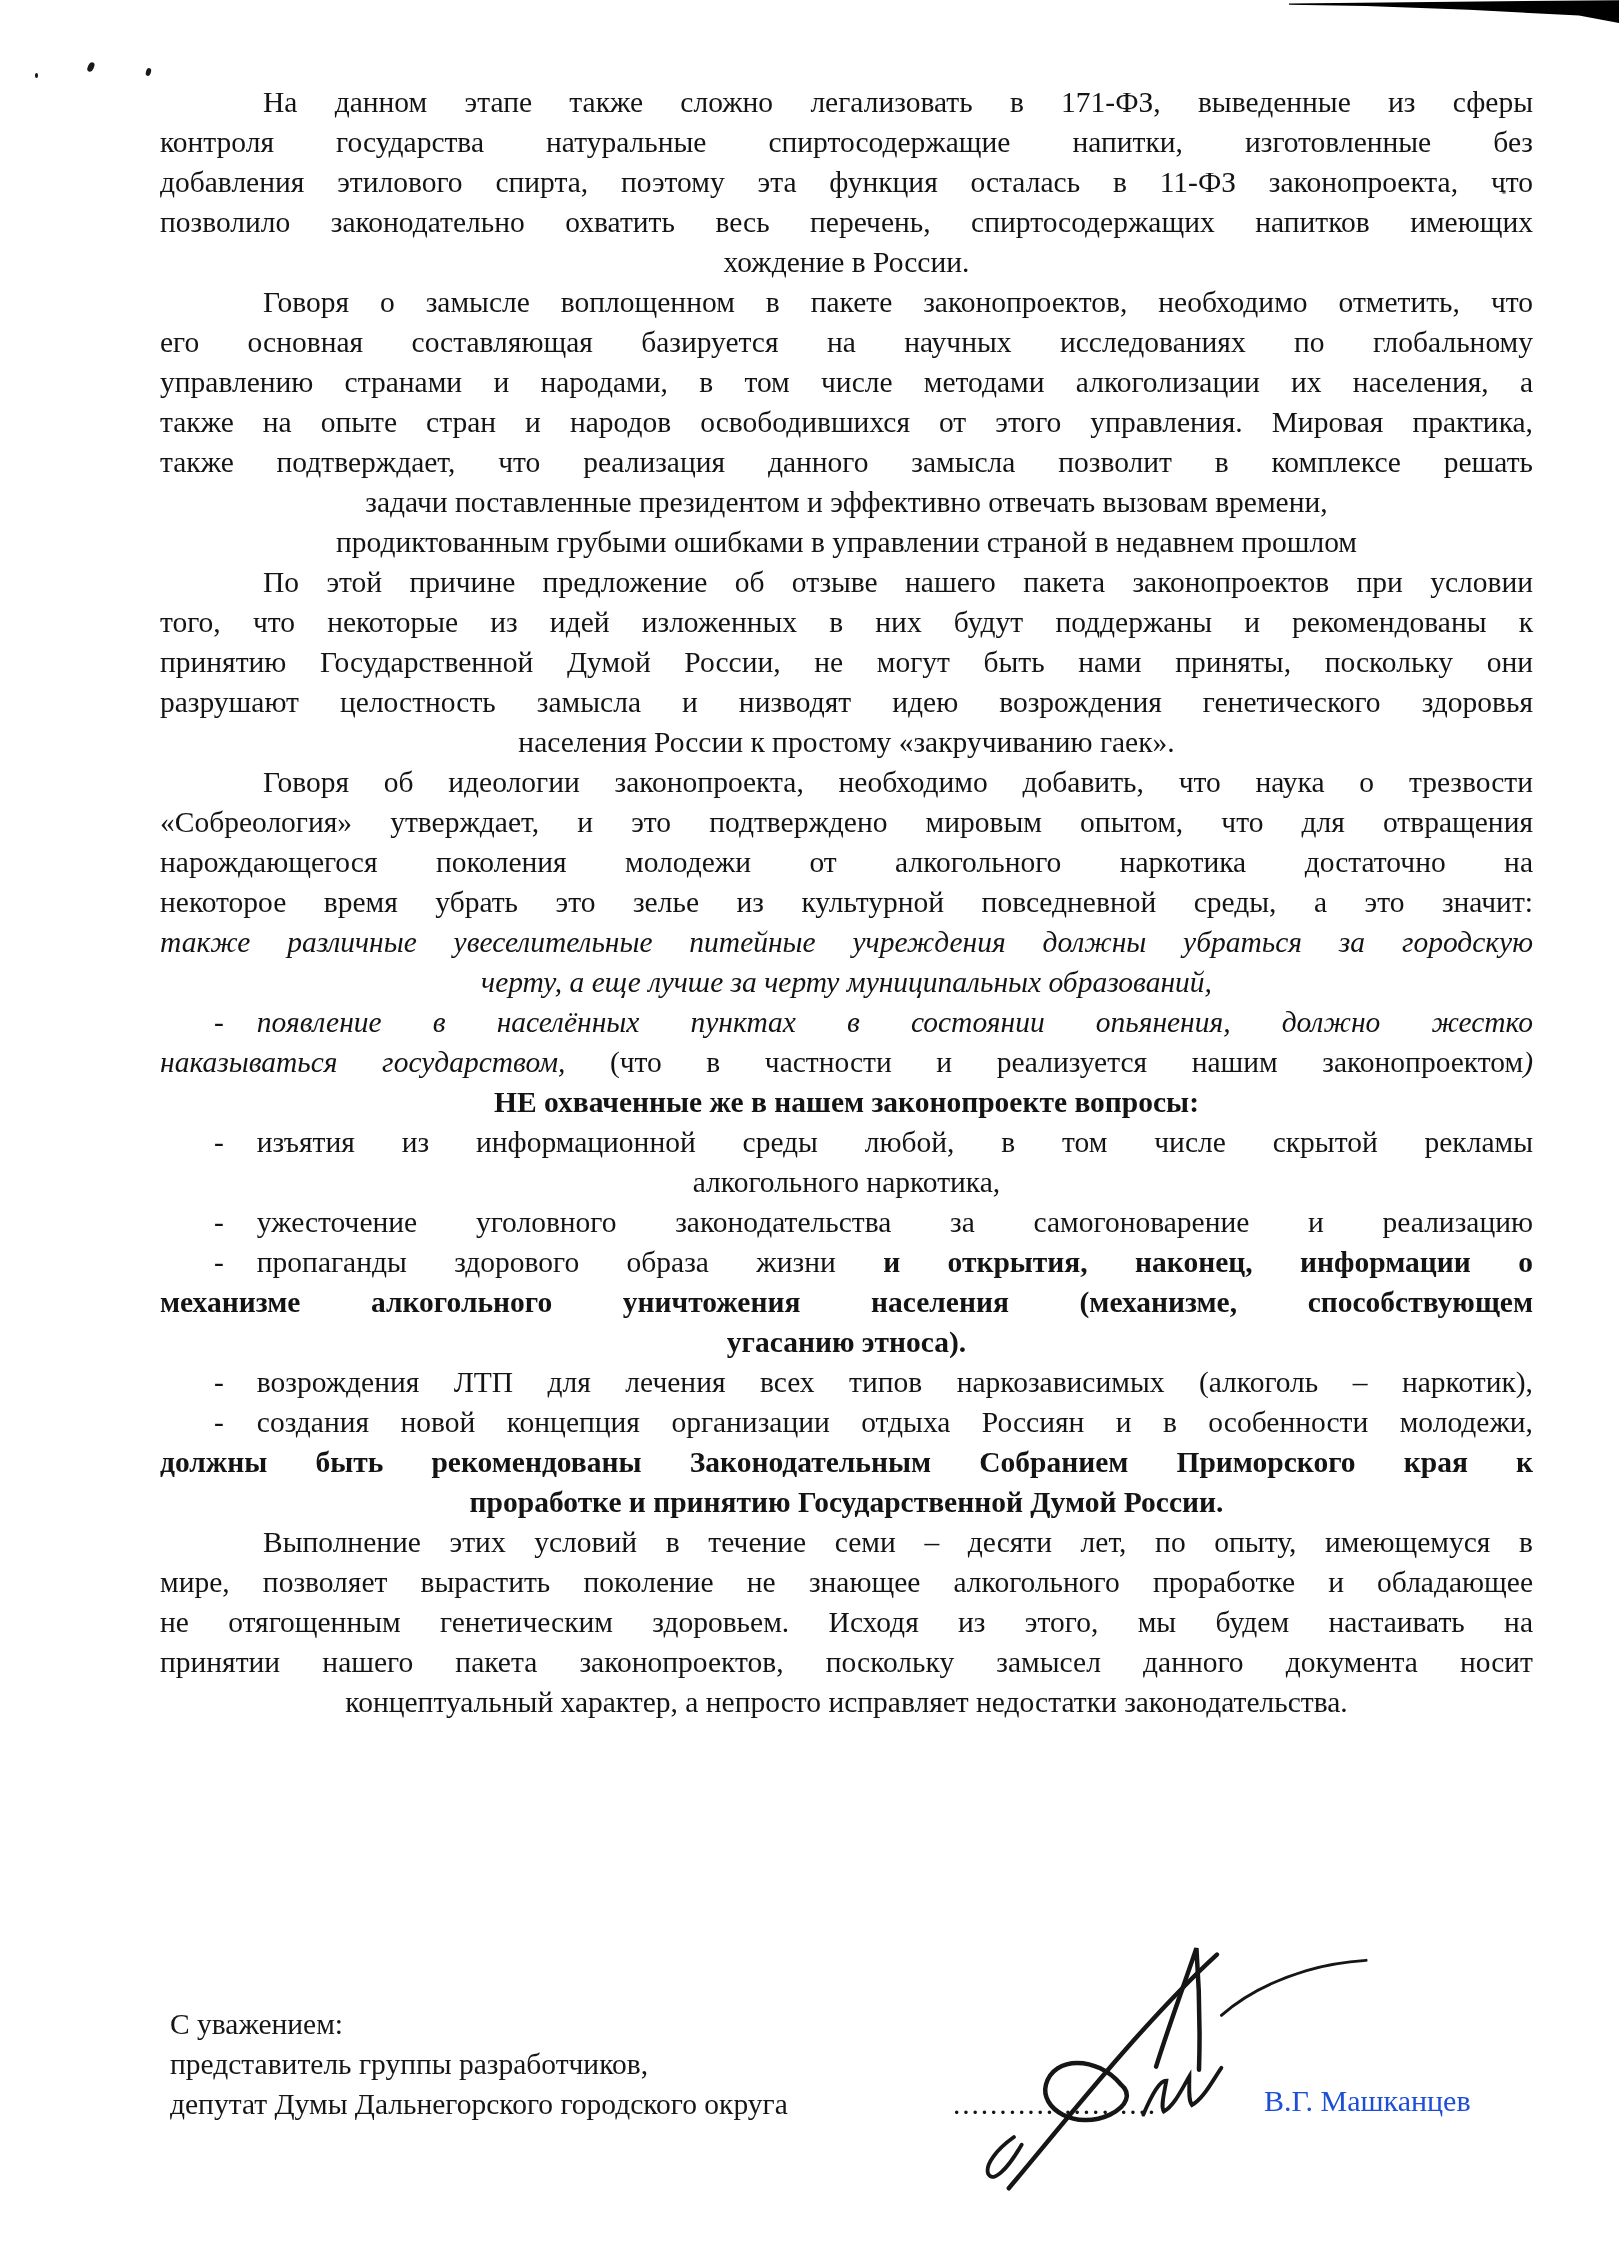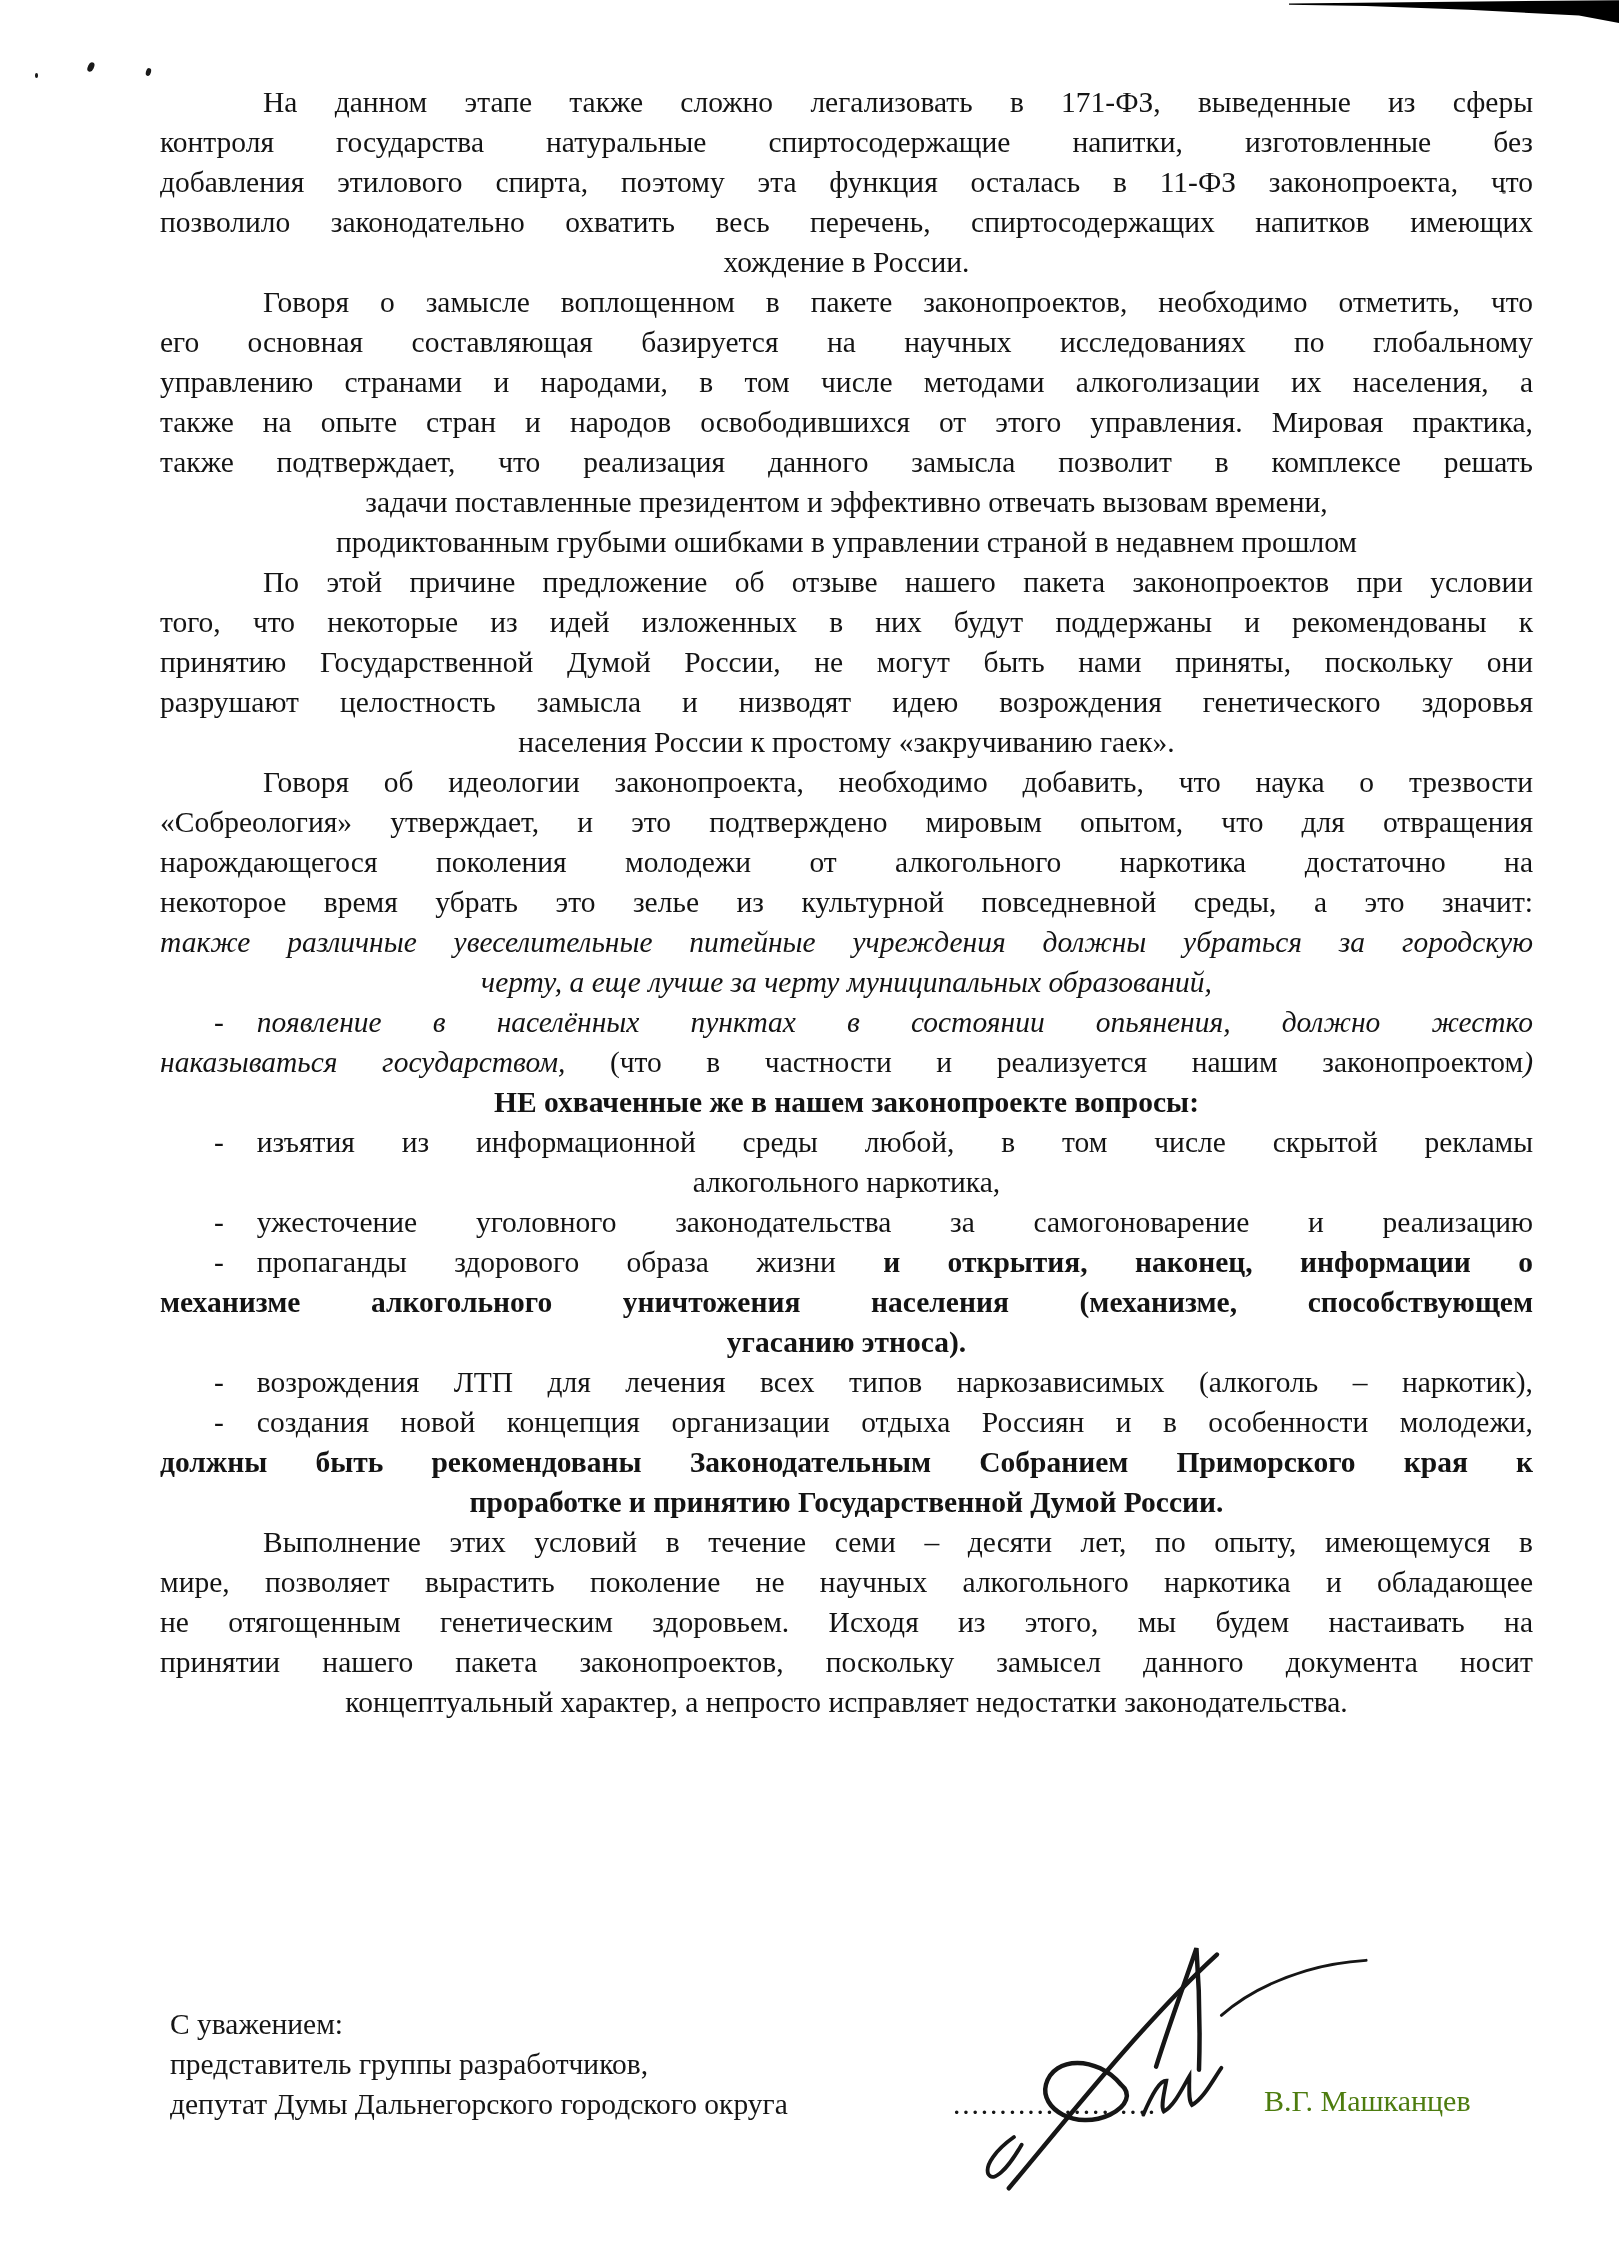--- a/index.html
+++ b/index.html
@@ -30,21 +30,21 @@
     position:absolute;left:170px;top:2004px;
     font-size:29.5px;line-height:40px;color:#161616;
   }
   .sig div{height:40px;}
   .dots{
     position:absolute;left:953px;top:2088px;
     font-size:29.5px;letter-spacing:1.9px;color:#161616;
   }
   .name{
     position:absolute;left:1264px;top:2084px;
-    font-size:30px;color:#4d7c0f;
+    font-size:30px;color:#1d4ed8;
   }
   .sig-svg{position:absolute;left:932px;top:1919px;}
   .wedge-svg{position:absolute;left:1289px;top:0;}
   .spk{position:absolute;background:#1a1a1a;border-radius:50%;}
   #spk1{left:88px;top:62px;width:5.8px;height:9.6px;transform:rotate(25deg);}
   #spk2{left:146px;top:68px;width:4.5px;height:7.7px;transform:rotate(15deg);}
   #spk3{left:35px;top:73px;width:3.2px;height:4.5px;}
   #spk4{left:1502px;top:190px;width:3.8px;height:3.8px;background:#777;}
 </style>
 </head>
@@ -92,21 +92,21 @@
       <div class="tl l"><span>алкогольного наркотика,</span></div>
       <div class="tl j ind-bullet"><span class="gap">-</span><span>ужесточение уголовного законодательства за самогоноварение и реализацию</span></div>
       <div class="tl j ind-bullet"><span class="gap">-</span><span>пропаганды здорового образа жизни </span><span class="b">и открытия, наконец, информации о</span></div>
       <div class="tl j"><span class="b">механизме алкогольного уничтожения населения (механизме, способствующем</span></div>
       <div class="tl l"><span class="b">угасанию этноса).</span></div>
       <div class="tl j ind-bullet"><span class="gap">-</span><span>возрождения ЛТП для лечения всех типов наркозависимых (алкоголь – наркотик),</span></div>
       <div class="tl j ind-bullet"><span class="gap">-</span><span>создания новой концепция организации отдыха Россиян и в особенности молодежи,</span></div>
       <div class="tl j"><span class="b">должны быть рекомендованы Законодательным Собранием Приморского края к</span></div>
       <div class="tl l"><span class="b">проработке и принятию Государственной Думой России.</span></div>
       <div class="tl j ind-para"><span>Выполнение этих условий в течение семи – десяти лет, по опыту, имеющемуся в</span></div>
-      <div class="tl j"><span>мире, позволяет вырастить поколение не научных алкогольного наркотика и обладающее</span></div>
+      <div class="tl j"><span>мире, позволяет вырастить поколение не знающее алкогольного проработке и обладающее</span></div>
       <div class="tl j"><span>не отягощенным генетическим здоровьем. Исходя из этого, мы будем настаивать на</span></div>
       <div class="tl j"><span>принятии нашего пакета законопроектов, поскольку замысел данного документа носит</span></div>
       <div class="tl l"><span>концептуальный характер, а непросто исправляет недостатки законодательства.</span></div>
     </div>
 
   <div class="sig">
     <div>С уважением:</div>
     <div>представитель  группы разработчиков,</div>
     <div>депутат Думы  Дальнегорского городского округа</div>
   </div>

